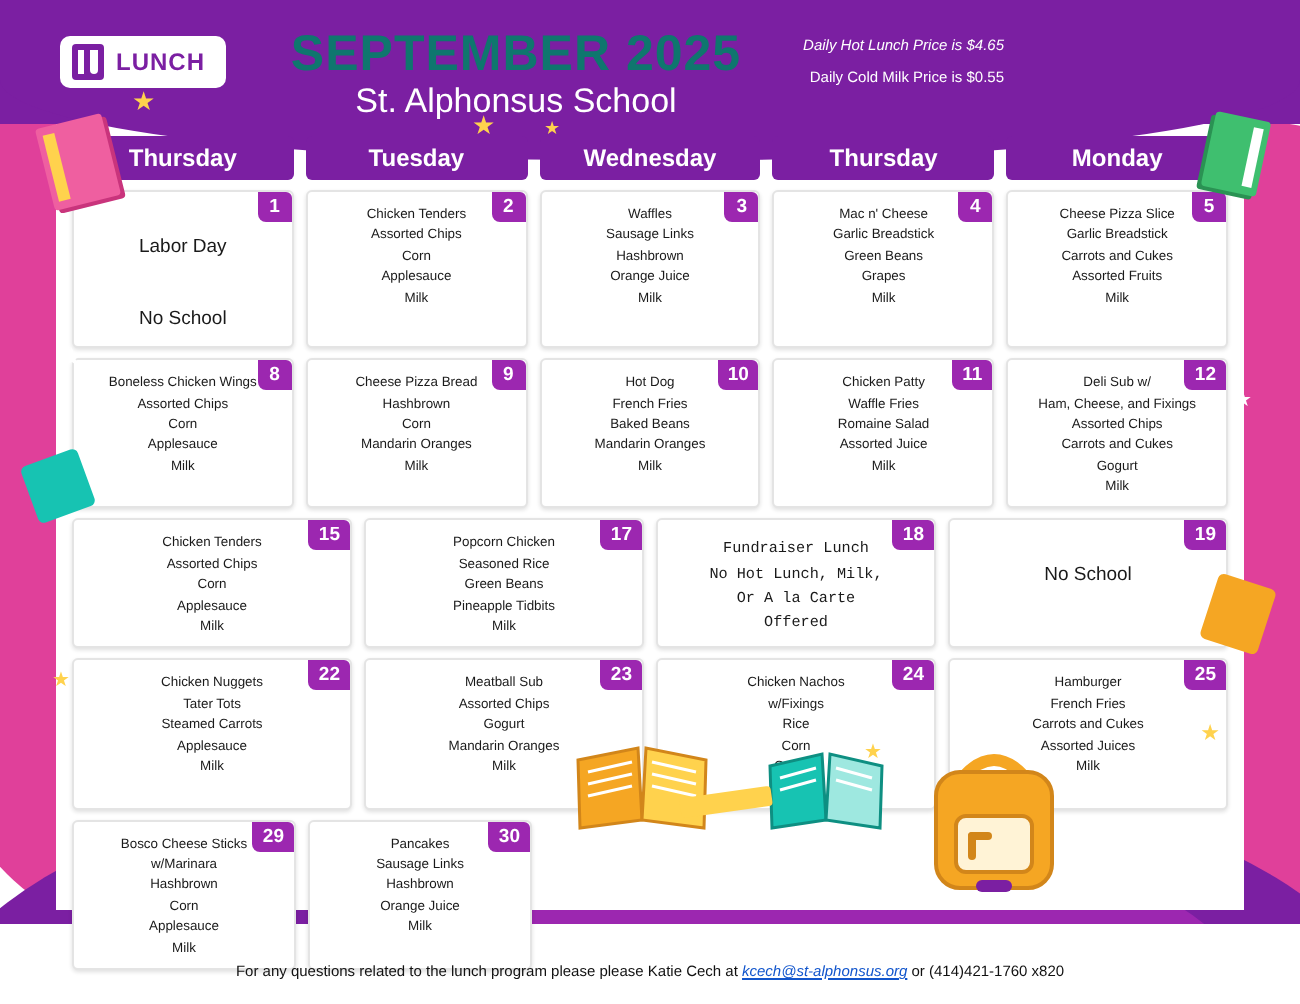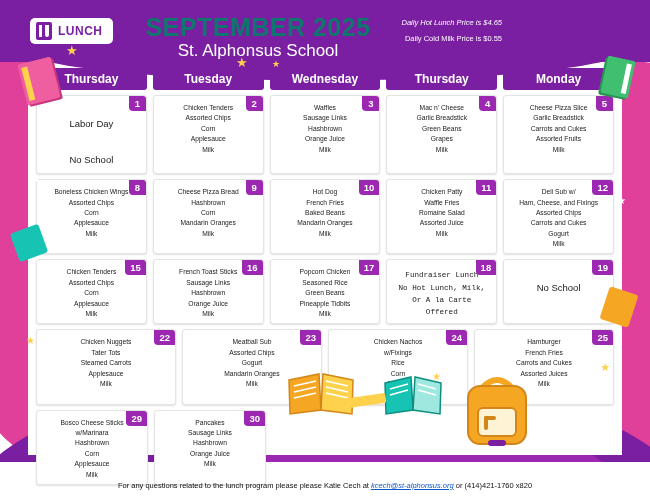--- a/index.html
+++ b/index.html
@@ -321,30 +321,20 @@
           <div class="datenum">15</div>
           <div class="items">
             <span class="line">Chicken Tenders</span>
             <span class="line">Assorted Chips</span>
             <span class="line">Corn</span>
             <span class="line">Applesauce</span>
             <span class="line">Milk</span>
           </div>
         </div>
         <div class="cell">
-          <div class="datenum">16</div>
-          <div class="items">
-            <span class="line">French Toast Sticks</span>
-            <span class="line">Sausage Links</span>
-            <span class="line">Hashbrown</span>
-            <span class="line">Orange Juice</span>
-            <span class="line">Milk</span>
-          </div>
-        </div>
-        <div class="cell">
           <div class="datenum">17</div>
           <div class="items">
             <span class="line">Popcorn Chicken</span>
             <span class="line">Seasoned Rice</span>
             <span class="line">Green Beans</span>
             <span class="line">Pineapple Tidbits</span>
             <span class="line">Milk</span>
           </div>
         </div>
         <div class="cell mid-text">

